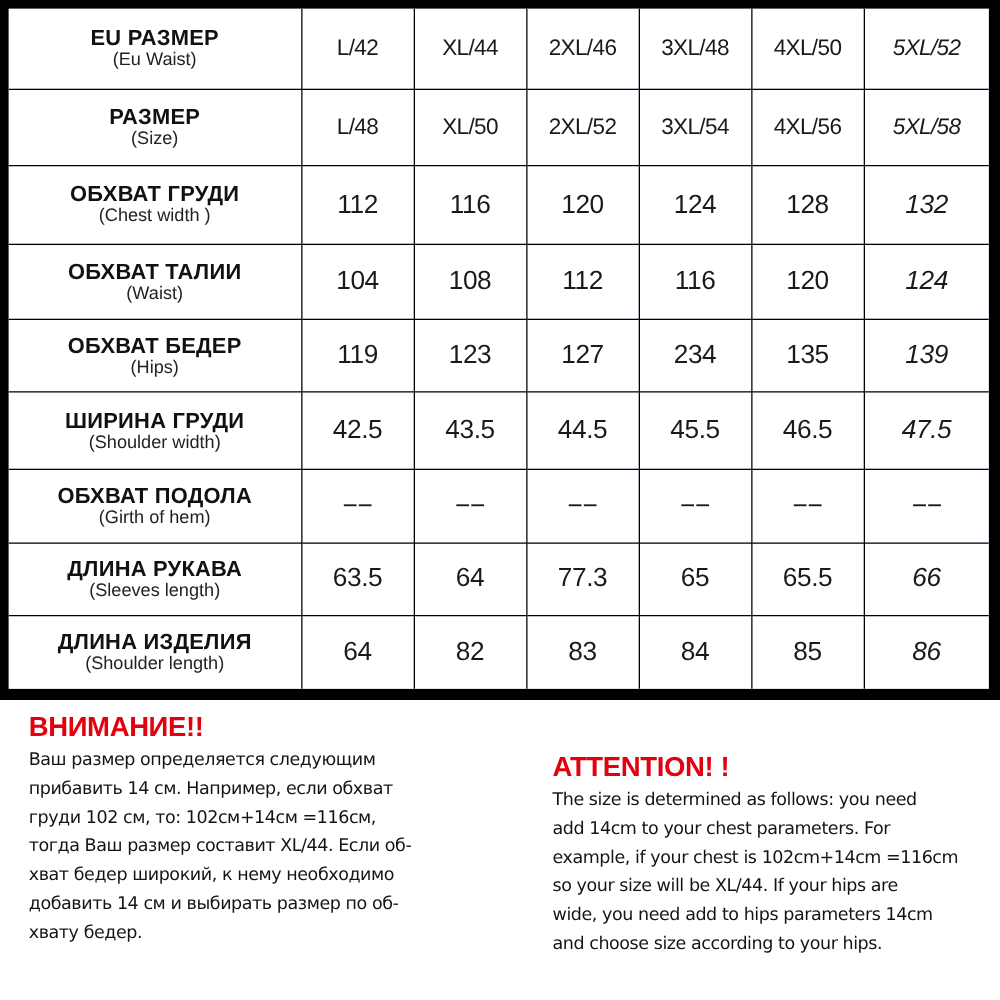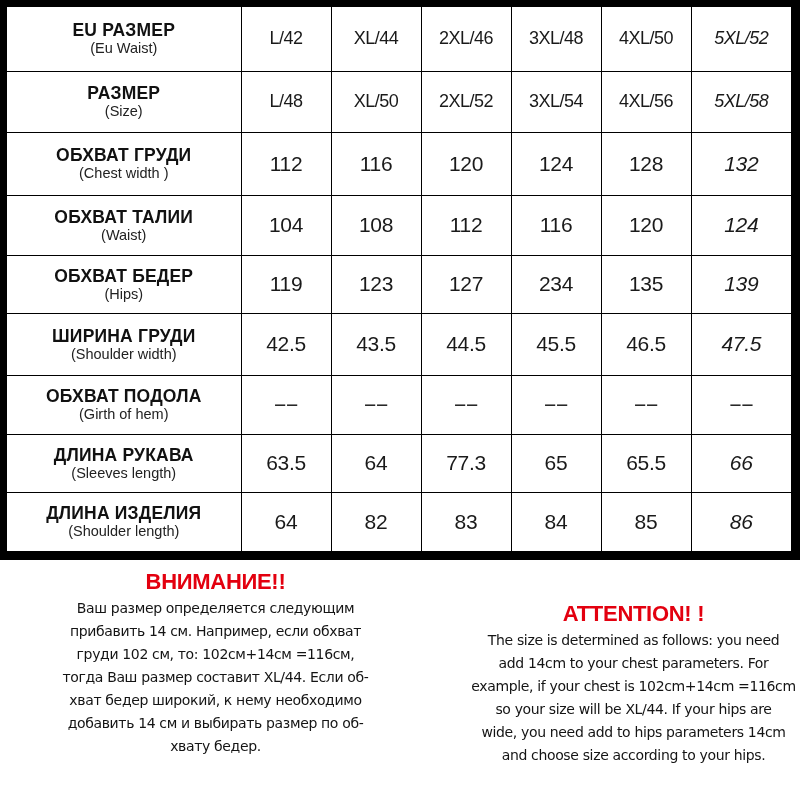--- a/index.html
+++ b/index.html
@@ -71,21 +71,20 @@
     }
     .cell-size {
       font-size: 18px;
       color: #1a1a1a;
       letter-spacing: -0.5px;
     }
 
     .notice {
       position: absolute;
       top: 568px;
-      text-align: center;
     }
     .notice-ru { left: 23px; width: 385px; }
     .notice-en { left: 442px; width: 383px; margin-top: 32px; }
     .notice-title {
       font-family: "Liberation Sans", sans-serif;
       font-weight: bold;
       font-size: 22px;
       line-height: 28px;
       color: #e3000f;
       letter-spacing: -0.3px;

